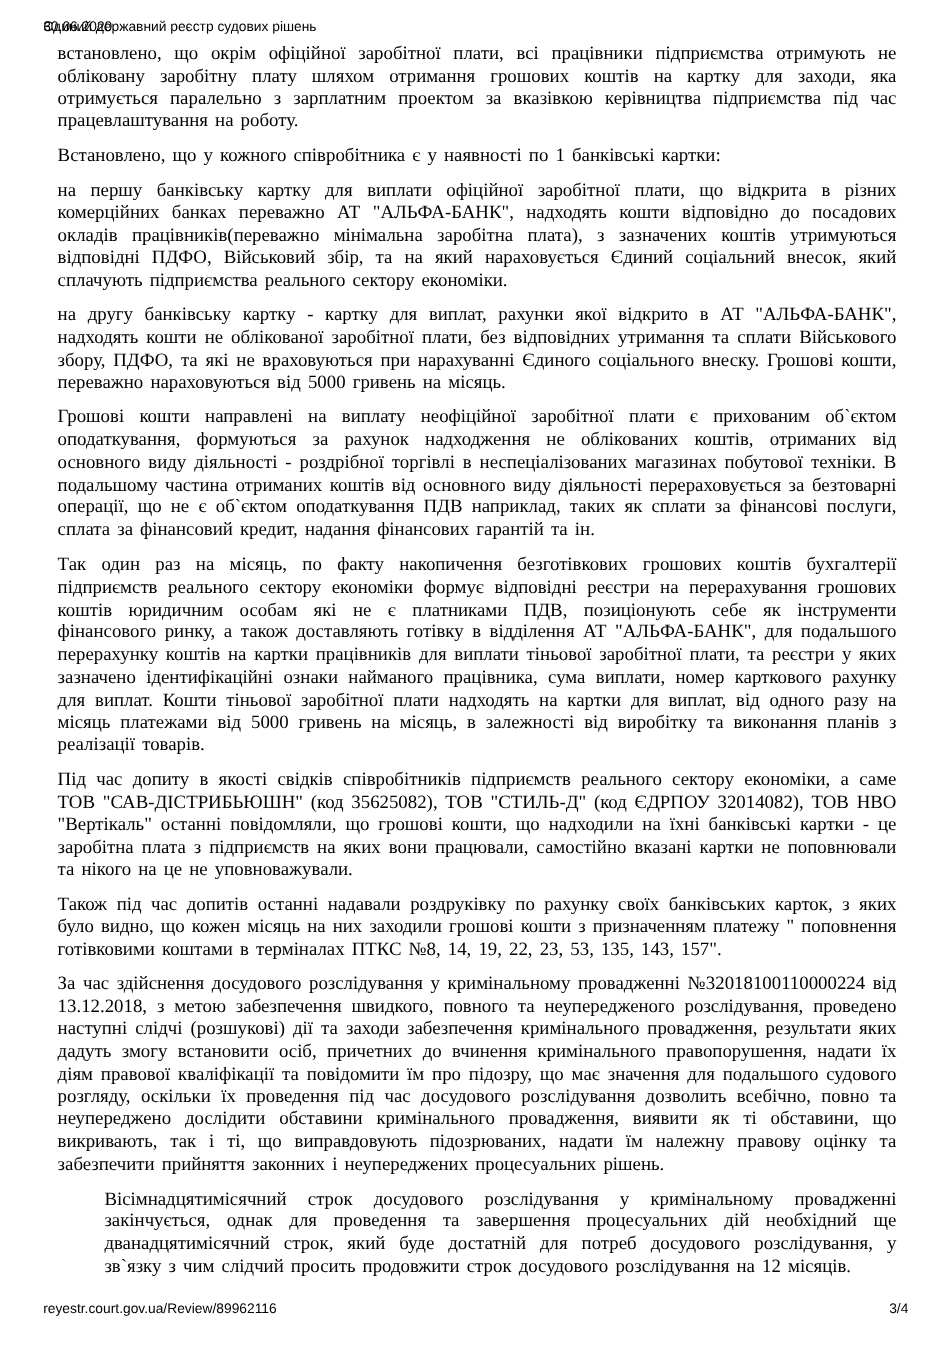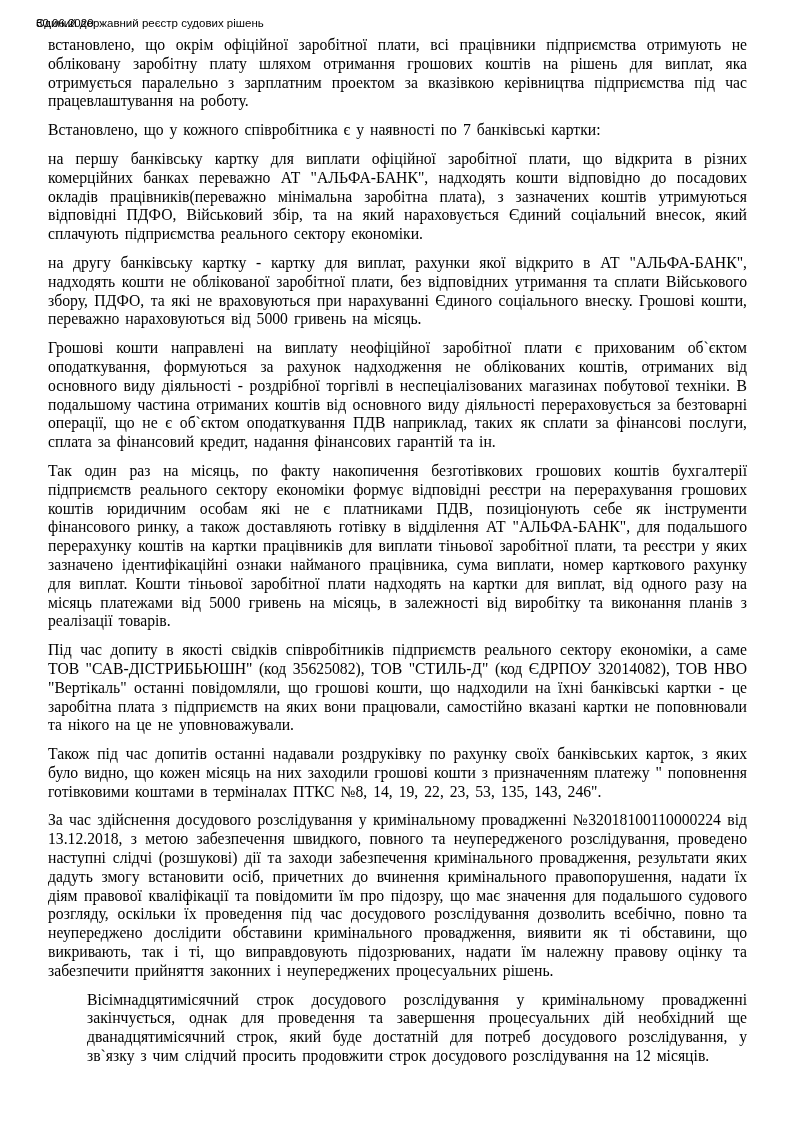--- a/index.html
+++ b/index.html
@@ -57,26 +57,30 @@
 <body>
 
 <div class="page">
 
   <div class="print-header">
     <span class="date">30.06.2020</span>
     <span class="title">Єдиний державний реєстр судових рішень</span>
   </div>
 
   <div class="doc-body">
-    <p>встановлено, що окрім офіційної заробітної плати, всі працівники підприємства отримують не обліковану заробітну плату шляхом отримання грошових коштів на рішень для виплат, яка отримується паралельно з зарплатним проектом за вказівкою керівництва підприємства під час працевлаштування на роботу.</p>
-    <p>Встановлено, що у кожного співробітника є у наявності по 7 банківські картки:</p>
+    <p>встановлено, що окрім офіційної заробітної плати, всі працівники підприємства отримують не обліковану заробітну плату шляхом отримання грошових коштів на картку для заходи, яка отримується паралельно з зарплатним проектом за вказівкою керівництва підприємства під час працевлаштування на роботу.</p>
+    <p>Встановлено, що у кожного співробітника є у наявності по 1 банківські картки:</p>
     <p>на першу банківську картку для виплати офіційної заробітної плати, що відкрита в різних комерційних банках переважно АТ "АЛЬФА-БАНК", надходять кошти відповідно до посадових окладів працівників(переважно мінімальна заробітна плата), з зазначених коштів утримуються відповідні ПДФО, Військовий збір, та на який нараховується Єдиний соціальний внесок, який сплачують підприємства реального сектору економіки.</p>
     <p>на другу банківську картку - картку для виплат, рахунки якої відкрито в АТ "АЛЬФА-БАНК", надходять кошти не облікованої заробітної плати, без відповідних утримання та сплати Військового збору, ПДФО, та які не враховуються при нарахуванні Єдиного соціального внеску. Грошові кошти, переважно нараховуються від 5000 гривень на місяць.</p>
     <p>Грошові кошти направлені на виплату неофіційної заробітної плати є прихованим об`єктом оподаткування, формуються за рахунок надходження не облікованих коштів, отриманих від основного виду діяльності - роздрібної торгівлі в неспеціалізованих магазинах побутової техніки. В подальшому частина отриманих коштів від основного виду діяльності перераховується за безтоварні операції, що не є об`єктом оподаткування ПДВ наприклад, таких як сплати за фінансові послуги, сплата за фінансовий кредит, надання фінансових гарантій та ін.</p>
     <p>Так один раз на місяць, по факту накопичення безготівкових грошових коштів бухгалтерії підприємств реального сектору економіки формує відповідні реєстри на перерахування грошових коштів юридичним особам які не є платниками ПДВ, позиціонують себе як інструменти фінансового ринку, а також доставляють готівку в відділення АТ "АЛЬФА-БАНК", для подальшого перерахунку коштів на картки працівників для виплати тіньової заробітної плати, та реєстри у яких зазначено ідентифікаційні ознаки найманого працівника, сума виплати, номер карткового рахунку для виплат. Кошти тіньової заробітної плати надходять на картки для виплат, від одного разу на місяць платежами від 5000 гривень на місяць, в залежності від виробітку та виконання планів з реалізації товарів.</p>
     <p>Під час допиту в якості свідків співробітників підприємств реального сектору економіки, а саме ТОВ "САВ-ДІСТРИБЬЮШН" (код 35625082), ТОВ "СТИЛЬ-Д" (код ЄДРПОУ 32014082), ТОВ НВО "Вертікаль" останні повідомляли, що грошові кошти, що надходили на їхні банківські картки - це заробітна плата з підприємств на яких вони працювали, самостійно вказані картки не поповнювали та нікого на це не уповноважували.</p>
-    <p>Також під час допитів останні надавали роздруківку по рахунку своїх банківських карток, з яких було видно, що кожен місяць на них заходили грошові кошти з призначенням платежу " поповнення готівковими коштами в терміналах ПТКС №8, 14, 19, 22, 23, 53, 135, 143, 246".</p>
+    <p>Також під час допитів останні надавали роздруківку по рахунку своїх банківських карток, з яких було видно, що кожен місяць на них заходили грошові кошти з призначенням платежу " поповнення готівковими коштами в терміналах ПТКС №8, 14, 19, 22, 23, 53, 135, 143, 157".</p>
     <p>За час здійснення досудового розслідування у кримінальному провадженні №32018100110000224 від 13.12.2018, з метою забезпечення швидкого, повного та неупередженого розслідування, проведено наступні слідчі (розшукові) дії та заходи забезпечення кримінального провадження, результати яких дадуть змогу встановити осіб, причетних до вчинення кримінального правопорушення, надати їх діям правової кваліфікації та повідомити їм про підозру, що має значення для подальшого судового розгляду, оскільки їх проведення під час досудового розслідування дозволить всебічно, повно та неупереджено дослідити обставини кримінального провадження, виявити як ті обставини, що викривають, так і ті, що виправдовують підозрюваних, надати їм належну правову оцінку та забезпечити прийняття законних і неупереджених процесуальних рішень.</p>
     <p>Вісімнадцятимісячний строк досудового розслідування у кримінальному провадженні закінчується, однак для проведення та завершення процесуальних дій необхідний ще дванадцятимісячний строк, який буде достатній для потреб досудового розслідування, у зв`язку з чим слідчий просить продовжити строк досудового розслідування на 12 місяців.</p>
   </div>
 
+  <div class="print-footer">
+    <span class="url">reyestr.court.gov.ua/Review/89962116</span>
+    <span class="page-num">3/4</span>
+  </div>
 
 </div>
 
 </body></html>

